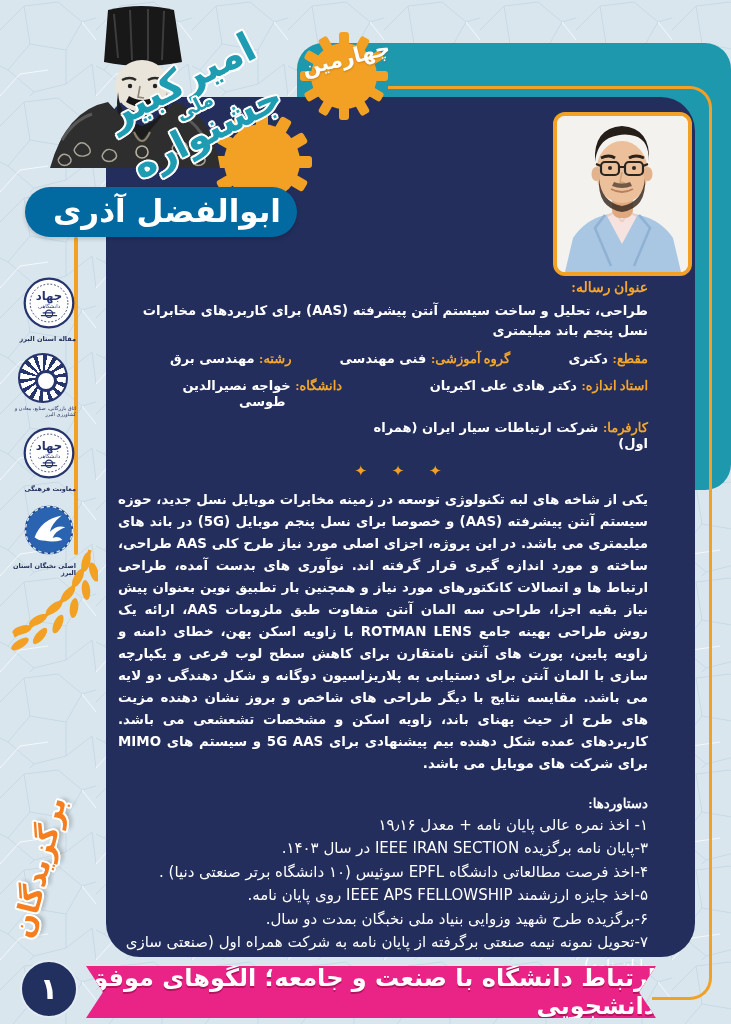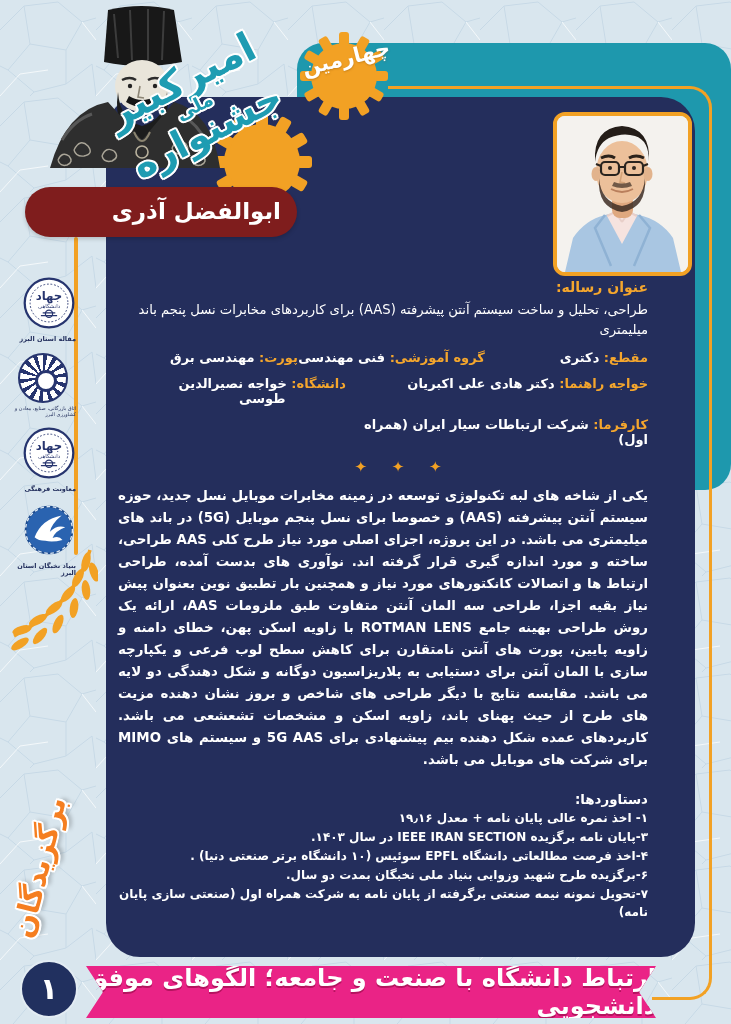--- a/index.html
+++ b/index.html
@@ -35,22 +35,22 @@
              transform:rotate(-14deg); color:#fff; font-weight:bold; font-size:21px;
              z-index:7; text-shadow:0 1px 2px rgba(120,70,0,.35); }
   .callig { position:absolute; left:58px; top:58px; width:272px; transform:rotate(-27deg);
             z-index:7; text-align:center; color:#1e9cb2; font-weight:bold; line-height:.98;
             text-shadow:-2px 0 0 #fff,2px 0 0 #fff,0 -2px 0 #fff,0 2px 0 #fff,
                         -1.5px -1.5px 0 #fff,1.5px 1.5px 0 #fff,-1.5px 1.5px 0 #fff,1.5px -1.5px 0 #fff; }
   .callig .w1 { font-size:40px; letter-spacing:1px; }
   .callig .w2 { font-size:19px; }
   .callig .w3 { font-size:38px; }
   .name-badge { position:absolute; left:25px; top:187px; width:272px; height:50px;
-                background:#7f1d1d; border-radius:25px; z-index:7; color:#fff;
-                font-size:23px; font-weight:bold; line-height:48px; text-align:right;
+                background:#0369a1; border-radius:25px; z-index:7; color:#fff;
+                font-size:31px; font-weight:bold; line-height:48px; text-align:right;
                 padding-left:14px; padding-right:16px; direction:rtl;
                 box-shadow:0 2px 4px rgba(0,0,0,.18); }
 
   .photo { position:absolute; left:553px; top:112px; width:139px; height:164px;
            border:4px solid #f2a124; border-radius:12px; background:#f4f2ee;
            overflow:hidden; z-index:6; }
 
   
   .side-logos { position:absolute; left:10px; top:276px; width:66px; z-index:2; }
   .logo-item { text-align:right; margin-bottom:9px; }
@@ -59,36 +59,36 @@
   .rosette { width:50px; height:50px; margin:0 auto; border-radius:50%;
              border:2px solid #27356f;
              background:repeating-conic-gradient(#27356f 0 11deg,#ffffff 11deg 25.7deg);
              position:relative; }
   .rosette::after { content:""; position:absolute; left:15px; top:15px; width:16px;
                     height:16px; border-radius:50%; background:#fff; border:3px solid #27356f; }
 
   
   .content { position:absolute; left:118px; top:279px; width:530px; z-index:6;
              direction:rtl; color:#fff; }
-  .lbl { color:#f4a62d; font-weight:bold; }
+  .lbl { color:#f4a62d; font-weight:bold;font-family:Liberation Serif, serif; }
   .row-title-label { font-size:14px; margin-bottom:5px; }
-  .thesis-title { font-size:13.2px; font-weight:normal; line-height:1.55; margin-bottom:9px; }
+  .thesis-title { font-size:13.2px; font-weight:bold; line-height:1.55; margin-bottom:9px; }
   .d-grid3 { display:grid; grid-template-columns:26% 40% 34%; font-size:13px;
              font-weight:bold; margin-bottom:11px; }
-  .d-grid3 .c2 { text-align:left; }
+  .d-grid3 .c2 { text-align:right; }
   .d-grid3 .c3 { text-align:left; padding-left:52px; }
   .d-grid2 { display:grid; grid-template-columns:55% 45%; font-size:13px;
              font-weight:bold; margin-bottom:11px; }
   .d-grid2 .c2 { text-align:center; padding-left:50px; }
   .divider { text-align:center; color:#f2a124; font-size:15px; letter-spacing:10px;
              margin:3px 0 9px 40px; }
   .abstract { font-size:13.4px; font-weight:bold; line-height:1.64; text-align:justify;
               margin-bottom:21px; }
   .ach-head { font-size:13.4px; font-weight:bold; margin-bottom:2px; }
-  .ach-list { list-style:none; font-size:12px; font-weight:bold; line-height:1.5; }
+  .ach-list { list-style:none; font-size:15px; font-weight:normal; line-height:1.5; }
   .ach-list li { margin-bottom:1px; }
 
   
   .vertical-badge { position:absolute; left:-43px; top:848px; width:170px; height:40px;
                     transform:rotate(-76deg); text-align:center; z-index:5;
                     font-size:29px; font-weight:bold; color:#f57e20; letter-spacing:2px;
                     text-shadow:-2px 0 0 #fff,2px 0 0 #fff,0 -2px 0 #fff,0 2px 0 #fff,
                                 -1.5px -1.5px 0 #fff,1.5px 1.5px 0 #fff,
                                 -1.5px 1.5px 0 #fff,1.5px -1.5px 0 #fff,
                                 3px 4px 4px rgba(0,0,0,.25); }
@@ -280,52 +280,53 @@
         <circle cx="30" cy="42" r="4" fill="none" stroke="#27356f" stroke-width="1.4"></circle>
       </svg>
       <div class="logo-cap">معاونت فرهنگی</div>
     </div>
     <div class="logo-item">
       <svg width="54" height="54" viewBox="0 0 60 60">
         <circle cx="30" cy="30" r="26" fill="#2a63b0" stroke="#1e4c8f" stroke-width="2"></circle>
         <circle cx="30" cy="30" r="26" fill="none" stroke="#dfe9f4" stroke-width="1.5" stroke-dasharray="4 3"></circle>
         <path d="M14 38 Q22 18 44 14 Q33 23 31 32 Q39 24 48 27 Q37 31 34 39 Q41 36 45 41 Q34 44 26 42 Q18 42 14 38 Z" fill="#fff"></path>
       </svg>
-      <div class="logo-cap">بنیاد نخبگان استان البرز</div>
+      <div class="logo-cap">اصلی نخبگان استان البرز</div>
     </div>
   </div>
 
   <div class="content">
     <div class="row-title-label lbl">عنوان رساله:</div>
     <div class="thesis-title">طراحی، تحلیل و ساخت سیستم آنتن پیشرفته (AAS) برای کاربردهای مخابرات نسل پنجم باند میلیمتری</div>
 
     <div class="d-grid3">
       <div class="c1"><span class="lbl">مقطع:</span> <span>دکتری</span></div>
       <div class="c2"><span class="lbl">گروه آموزشی:</span> <span>فنی مهندسی</span></div>
-      <div class="c3"><span class="lbl">پورت:</span> <span>مهندسی برق</span></div>
+      <div class="c3"><span class="lbl">رشته:</span> <span>مهندسی برق</span></div>
     </div>
 
     <div class="d-grid2">
-      <div class="c1"><span class="lbl">خواجه راهنما:</span> <span>دکتر هادی علی اکبریان</span></div>
+      <div class="c1"><span class="lbl">استاد اندازه:</span> <span>دکتر هادی علی اکبریان</span></div>
       <div class="c2"><span class="lbl">دانشگاه:</span> <span>خواجه نصیرالدین طوسی</span></div>
     </div>
 
     <div class="d-grid2">
       <div class="c1"><span class="lbl">کارفرما:</span> <span>شرکت ارتباطات سیار ایران (همراه اول)</span></div>
     </div>
 
     <div class="divider">✦ ✦ ✦</div>
 
     <div class="abstract">یکی از شاخه های لبه تکنولوژی توسعه در زمینه مخابرات موبایل نسل جدید، حوزه سیستم آنتن پیشرفته (AAS) و خصوصا برای نسل پنجم موبایل (5G) در باند های میلیمتری می باشد. در این پروژه، اجزای اصلی مورد نیاز طرح کلی AAS طراحی، ساخته و مورد اندازه گیری قرار گرفته اند. نوآوری های بدست آمده، طراحی ارتباط ها و اتصالات کانکتورهای مورد نیاز و همچنین بار تطبیق نوین بعنوان پیش نیاز بقیه اجزا، طراحی سه المان آنتن متفاوت طبق ملزومات AAS، ارائه یک روش طراحی بهینه جامع ROTMAN LENS با زاویه اسکن پهن، خطای دامنه و زاویه پایین، پورت های آنتن نامتقارن برای کاهش سطح لوب فرعی و یکپارچه سازی با المان آنتن برای دستیابی به پلاریزاسیون دوگانه و شکل دهندگی دو لایه می باشد. مقایسه نتایج با دیگر طراحی های شاخص و بروز نشان دهنده مزیت های طرح از حیث پهنای باند، زاویه اسکن و مشخصات تشعشعی می باشد. کاربردهای عمده شکل دهنده بیم پیشنهادی برای 5G AAS و سیستم های MIMO برای شرکت های موبایل می باشد.</div>
 
     <div class="ach-head lbl" style="color:#fff">دستاوردها:</div>
     <ul class="ach-list">
       <li>۱- اخذ نمره عالی پایان نامه + معدل ۱۹٫۱۶</li>
       <li>۳-پایان نامه برگزیده IEEE IRAN SECTION در سال ۱۴۰۳.</li>
       <li>۴-اخذ فرصت مطالعاتی دانشگاه EPFL سوئیس (۱۰ دانشگاه برتر صنعتی دنیا) .</li>
+      <li>۵-اخذ جایزه ارزشمند IEEE APS FELLOWSHIP روی پایان نامه.</li>
       <li>۶-برگزیده طرح شهید وزوایی بنیاد ملی نخبگان بمدت دو سال.</li>
       <li>۷-تحویل نمونه نیمه صنعتی برگرفته از پایان نامه به شرکت همراه اول (صنعتی سازی پایان نامه)</li>
     </ul>
   </div>
 
   <div class="vertical-badge">برگزیدگان</div>
 
   <div class="page-circle">۱</div>
   <div class="ribbon">
     <span>ارتباط دانشگاه با صنعت و جامعه؛ الگوهای موفق دانشجویی</span>

